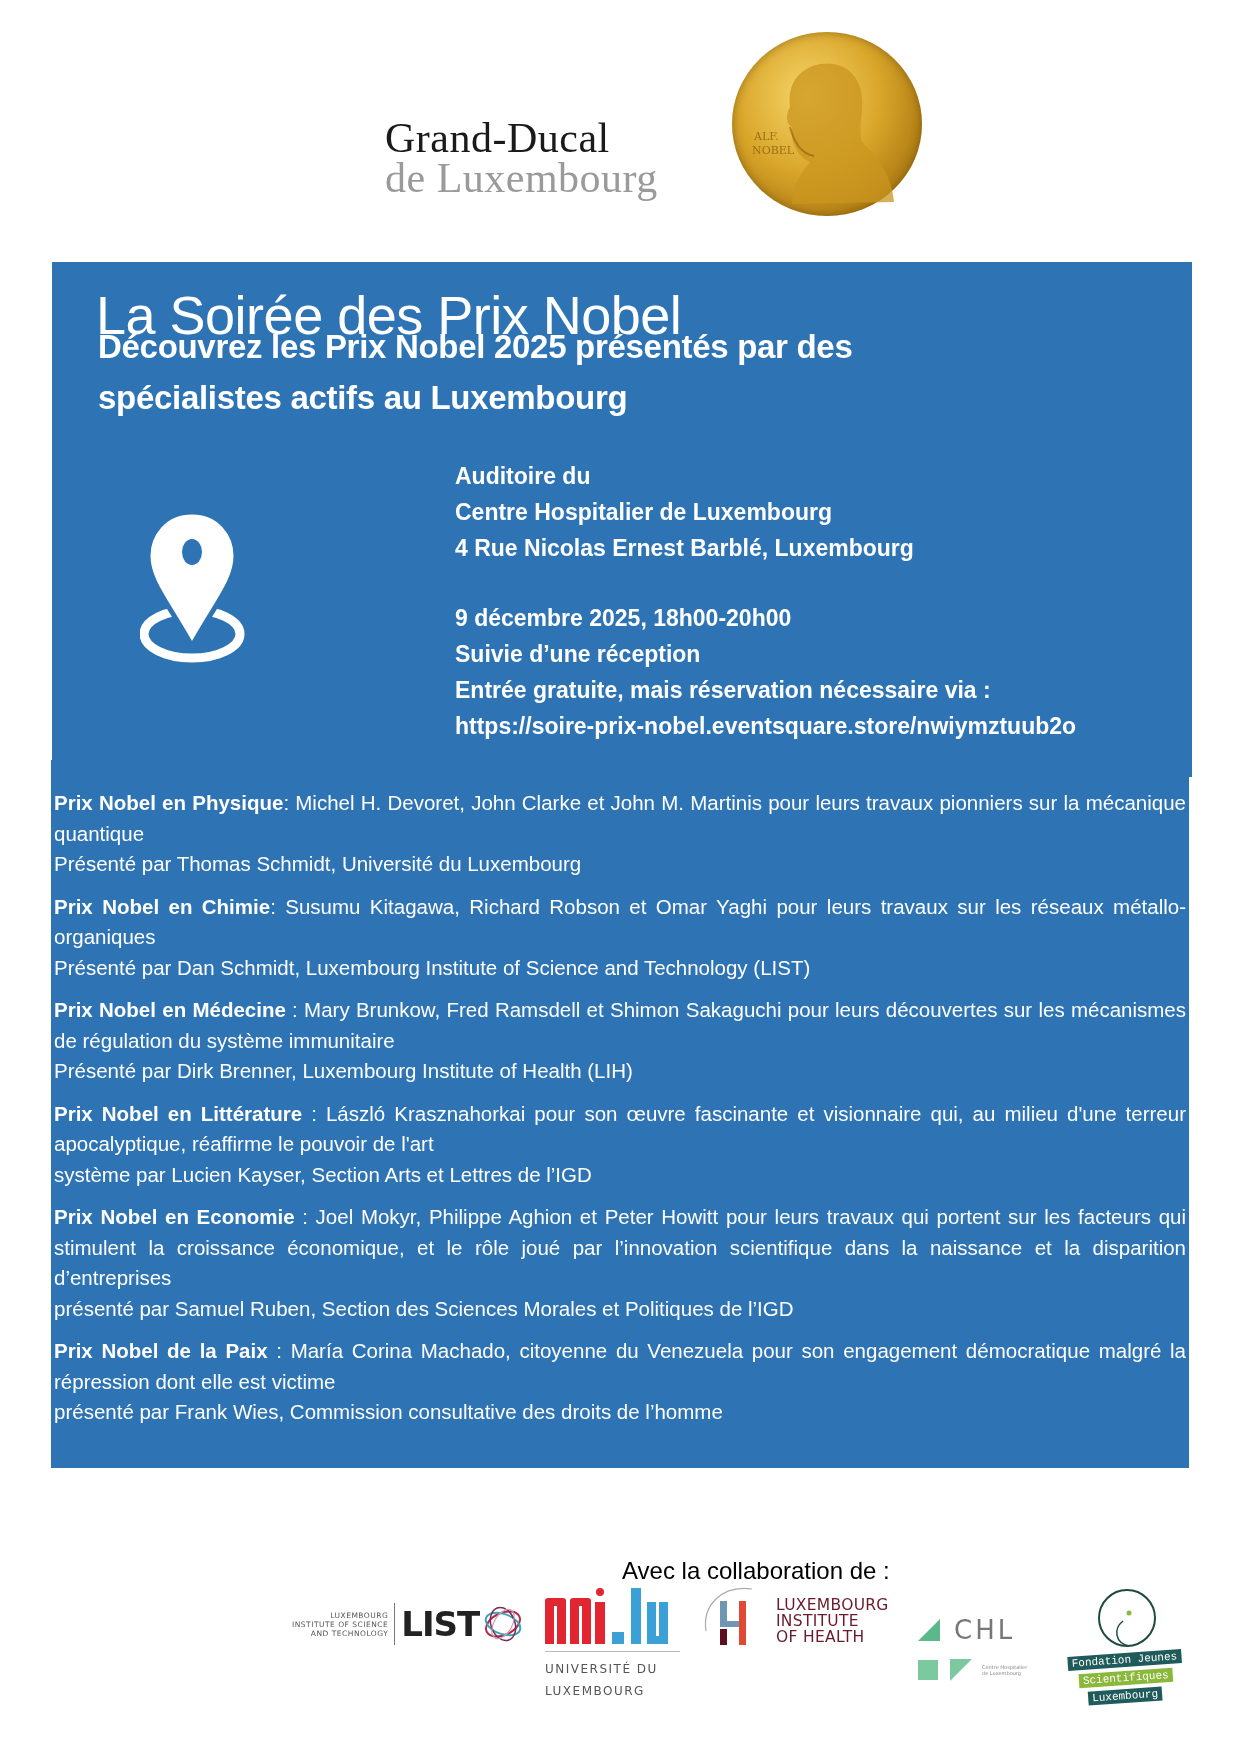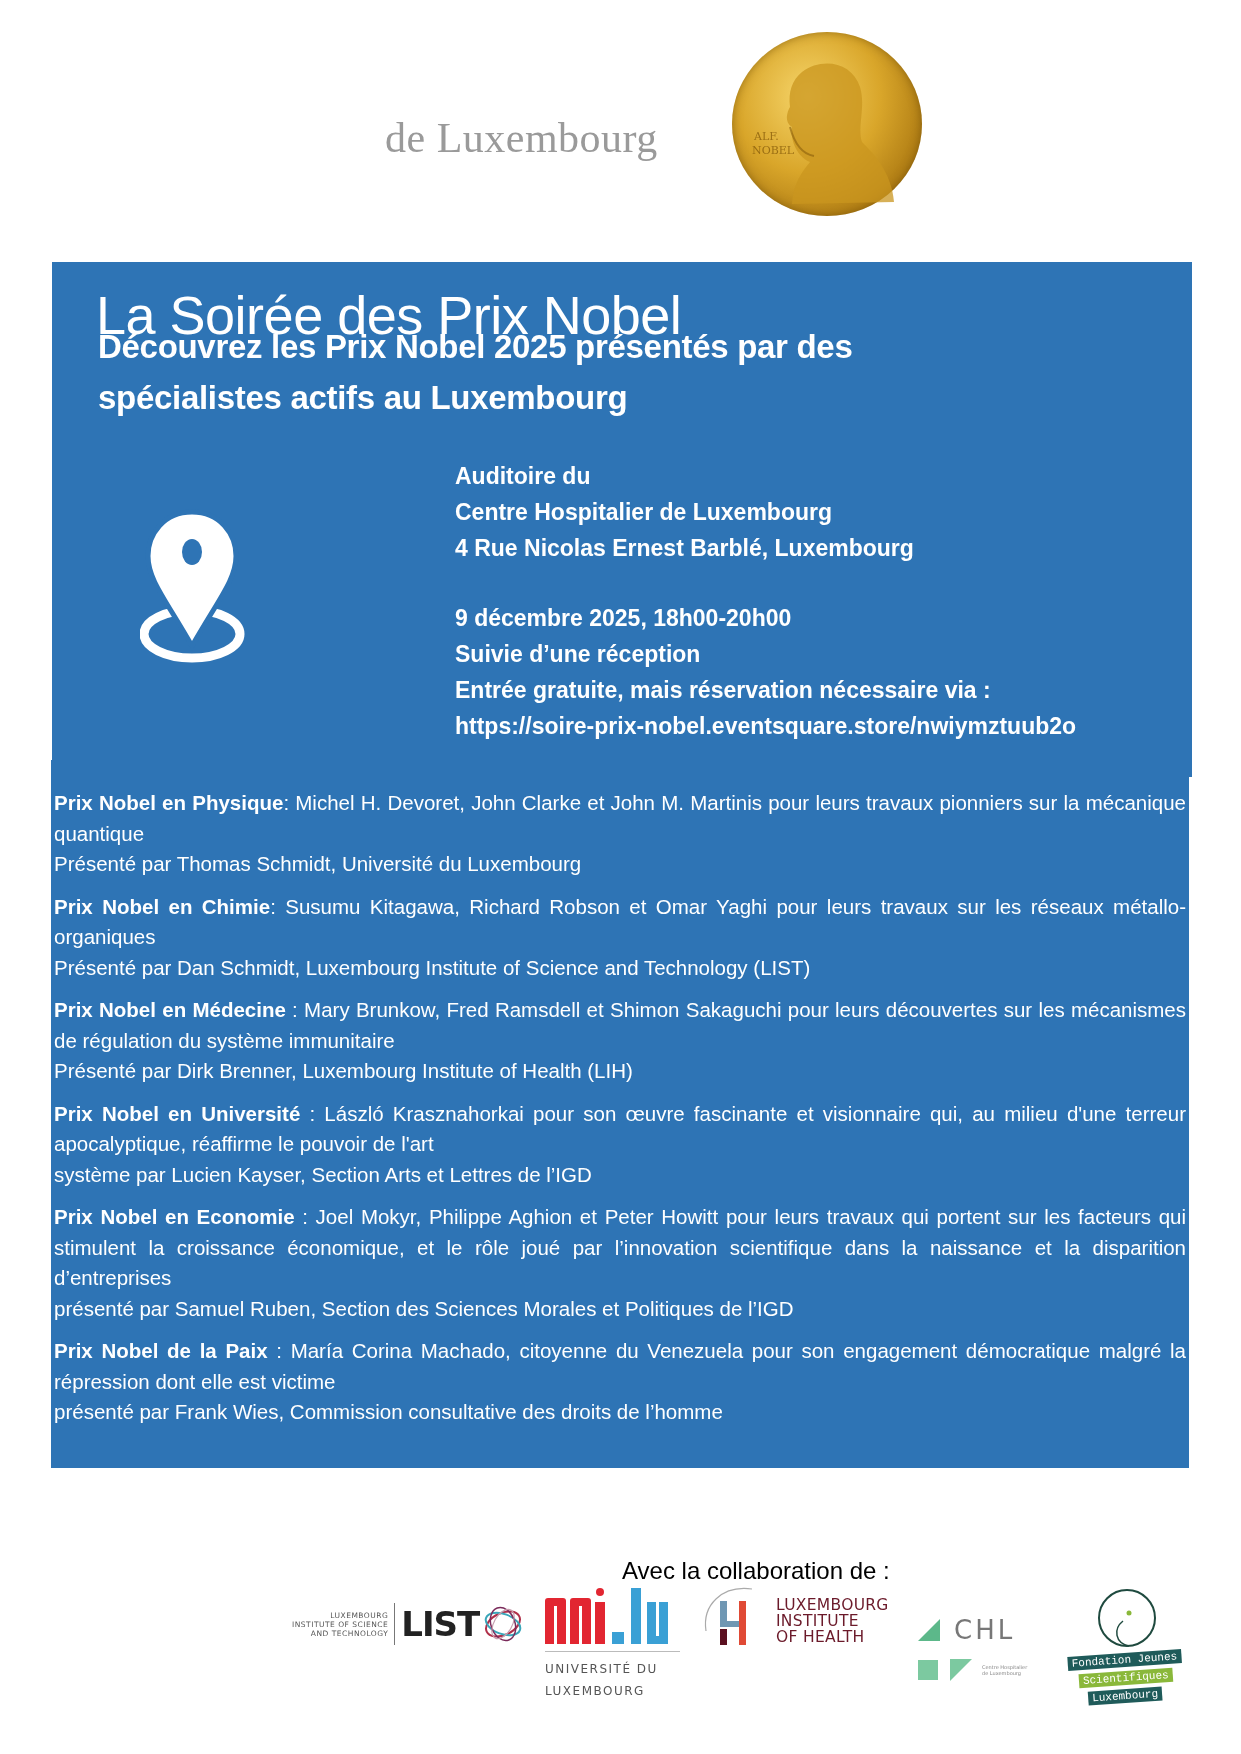--- a/index.html
+++ b/index.html
@@ -57,20 +57,21 @@
     .chl-text { font-size: 26px; color: #777; letter-spacing: 3px; font-family: "DejaVu Sans", sans-serif; }
     .chl-small { font-size: 5px; color: #888; line-height: 6px; font-family: "DejaVu Sans", sans-serif; }
 
     .fjs-logo { left: 1067px; top: 1585px; width: 130px; }
     .fjs-band { font-family: "Liberation Mono", "DejaVu Sans Mono", monospace; font-size: 11px; padding: 1px 4px; display: inline-block; }
   </style>
 </head>
 <body>
 
 <div class="abs igd-logo">
+  <div class="l2">Grand-Ducal</div>
   <div class="l3">de Luxembourg</div>
 </div>
 
 <div class="abs medal">
   <svg width="190" height="184" viewBox="0 0 190 184">
     <path d="M70 40 C90 25 120 30 128 55 C134 75 125 95 130 110 C140 120 160 140 162 170 L60 172 C62 150 70 140 78 130 C66 125 58 110 60 95 C52 90 55 80 58 75 C56 60 60 48 70 40 Z" fill="#c9961f" opacity="0.75"></path>
     <path d="M58 95 C62 110 70 122 82 124" stroke="#8a5f0c" stroke-width="2" fill="none" opacity="0.6"></path>
     <text x="22" y="108" font-size="11" fill="#8a5f0c" font-family="DejaVu Serif, serif" opacity="0.8">ALF.</text>
     <text x="20" y="122" font-size="11" fill="#8a5f0c" font-family="DejaVu Serif, serif" opacity="0.8">NOBEL</text>
   </svg>
@@ -109,21 +110,21 @@
   </div>
   <div class="prize">
     <b>Prix Nobel en Chimie</b><span>: </span><span>Susumu Kitagawa, Richard Robson et Omar Yaghi pour leurs travaux sur les réseaux métallo-organiques</span>
     <div>Présenté par Dan Schmidt, Luxembourg Institute of Science and Technology (LIST)</div>
   </div>
   <div class="prize">
     <b>Prix Nobel en Médecine</b><span> : </span><span>Mary Brunkow, Fred Ramsdell et Shimon Sakaguchi pour leurs découvertes sur les mécanismes de régulation du système immunitaire</span>
     <div>Présenté par Dirk Brenner, Luxembourg Institute of Health (LIH)</div>
   </div>
   <div class="prize">
-    <b>Prix Nobel en Université</b><span> : </span><span>László Krasznahorkai pour son œuvre fascinante et visionnaire qui, au milieu d'une terreur apocalyptique, réaffirme le pouvoir de l'art</span>
+    <b>Prix Nobel en Littérature</b><span> : </span><span>László Krasznahorkai pour son œuvre fascinante et visionnaire qui, au milieu d'une terreur apocalyptique, réaffirme le pouvoir de l'art</span>
     <div>système par Lucien Kayser, Section Arts et Lettres de l’IGD</div>
   </div>
   <div class="prize">
     <b>Prix Nobel en Economie</b><span> : </span><span>Joel Mokyr, Philippe Aghion et Peter Howitt pour leurs travaux qui portent sur les facteurs qui stimulent la croissance économique, et le rôle joué par l’innovation scientifique dans la naissance et la disparition d’entreprises</span>
     <div>présenté par Samuel Ruben, Section des Sciences Morales et Politiques de l’IGD</div>
   </div>
   <div class="prize">
     <b>Prix Nobel de la Paix</b><span> : </span><span>María Corina Machado, citoyenne du Venezuela pour son engagement démocratique malgré la répression dont elle est victime</span>
     <div>présenté par Frank Wies, Commission consultative des droits de l’homme</div>
   </div>

